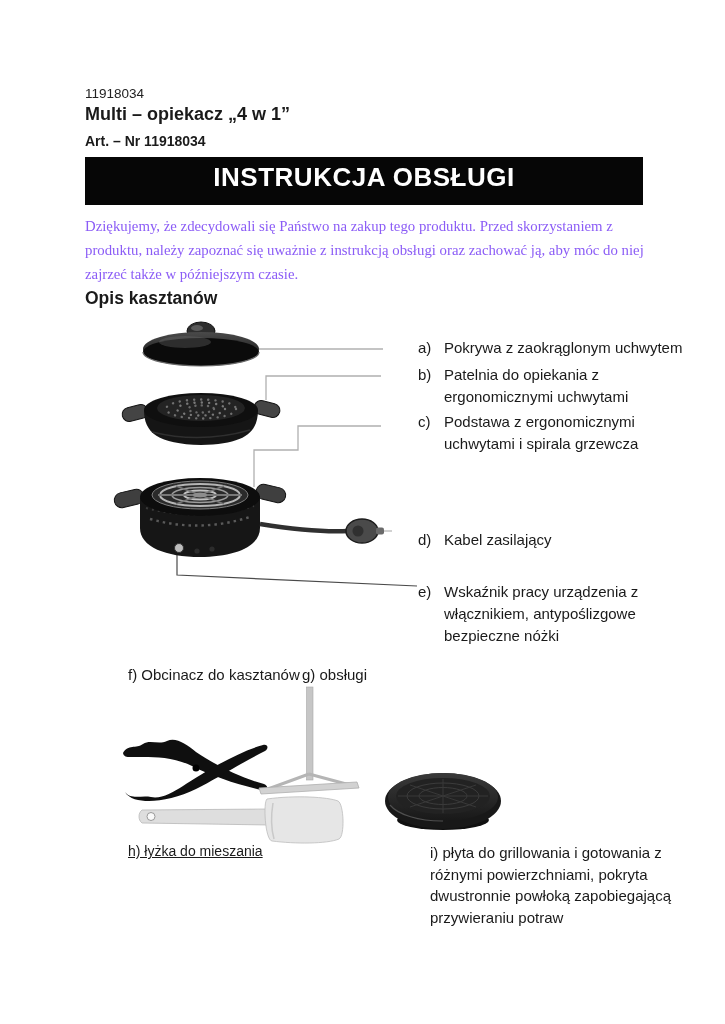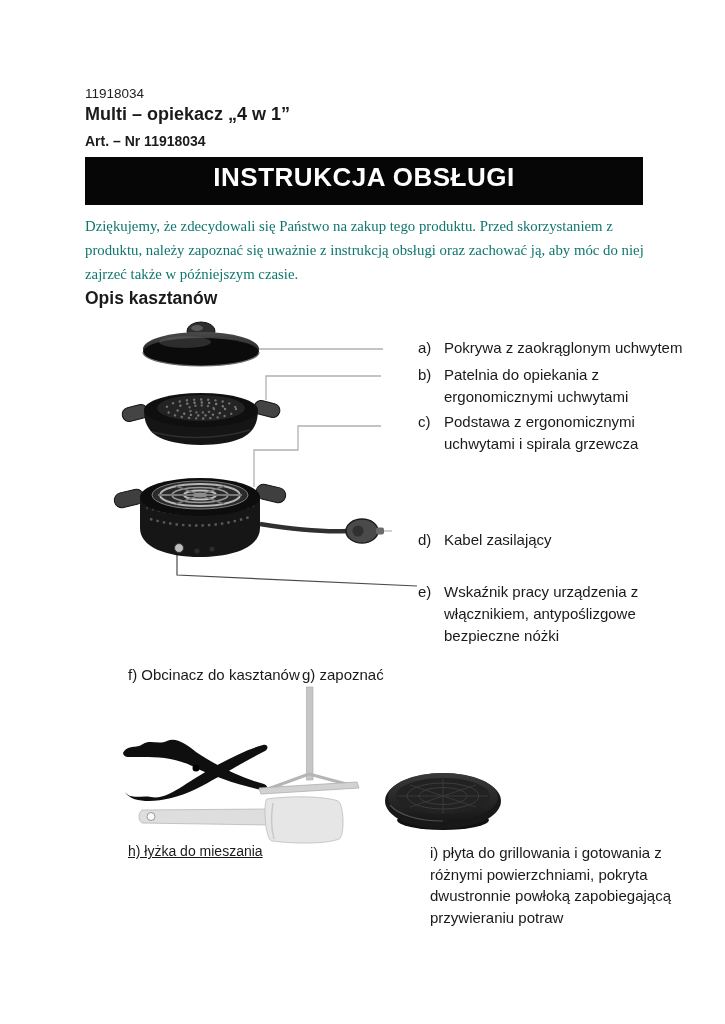--- a/index.html
+++ b/index.html
@@ -17,21 +17,21 @@
   .title-2{left:85px;top:133px;width:558px;font-size:14px;font-weight:bold;}
   .banner{
     left:85px;top:157px;width:558px;height:48px;
     background:#060606;color:#ffffff;
     font-size:26px;font-weight:bold;text-align:center;line-height:40px;
     letter-spacing:0.5px;
   }
   .intro{
     left:85px;top:214px;width:600px;
     font-family:"Liberation Serif", serif;
-    font-size:14.8px;line-height:24px;color:#0f766e;
+    font-size:14.8px;line-height:24px;color:#8b5cf6;
     white-space:pre-line;
   }
   .section-title{left:85px;top:288px;font-size:17.5px;font-weight:bold;}
   .part-item{display:flex;font-size:15px;line-height:22px;}
   .part-item .marker{width:26px;flex:0 0 26px;}
   .part-item .lines{white-space:pre-line;}
   .pa{left:418px;top:337px;}
   .pb{left:418px;top:364px;}
   .pc{left:418px;top:411px;}
   .pd{left:418px;top:529px;}
@@ -189,20 +189,20 @@
     <span class="lines">Kabel zasilający</span>
   </div>
   <div class="abs part-item pe">
     <span class="marker">e)</span>
     <span class="lines">Wskaźnik pracy urządzenia z
 włącznikiem, antypoślizgowe
 bezpieczne nóżki</span>
   </div>
 
   <div class="abs label-f">f) Obcinacz do kasztanów</div>
-  <div class="abs label-g">g) zapoznać</div>
+  <div class="abs label-g">g) obsługi</div>
   <div class="abs label-h">h) łyżka do mieszania</div>
   <div class="abs label-i">i) płyta do grillowania i gotowania z
 różnymi powierzchniami, pokryta
 dwustronnie powłoką zapobiegającą
 przywieraniu potraw</div>
 
 </div>
 
 </body></html>

